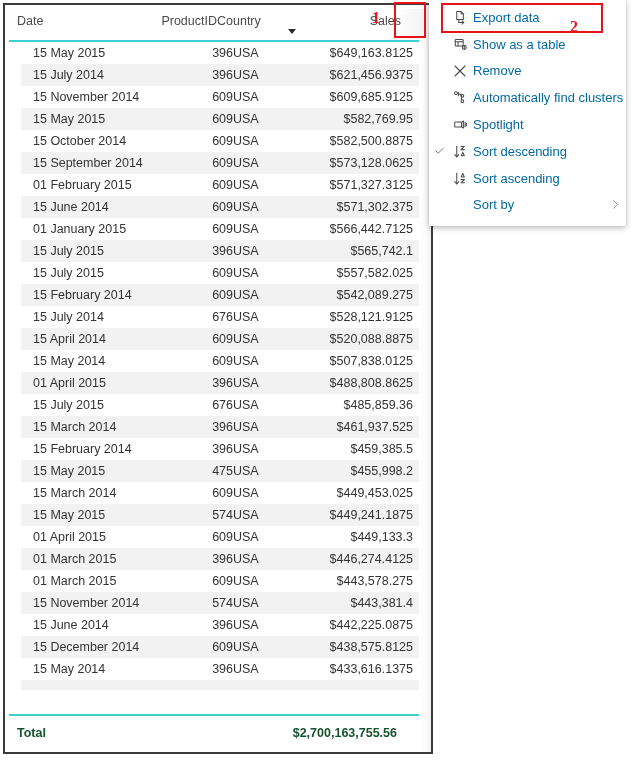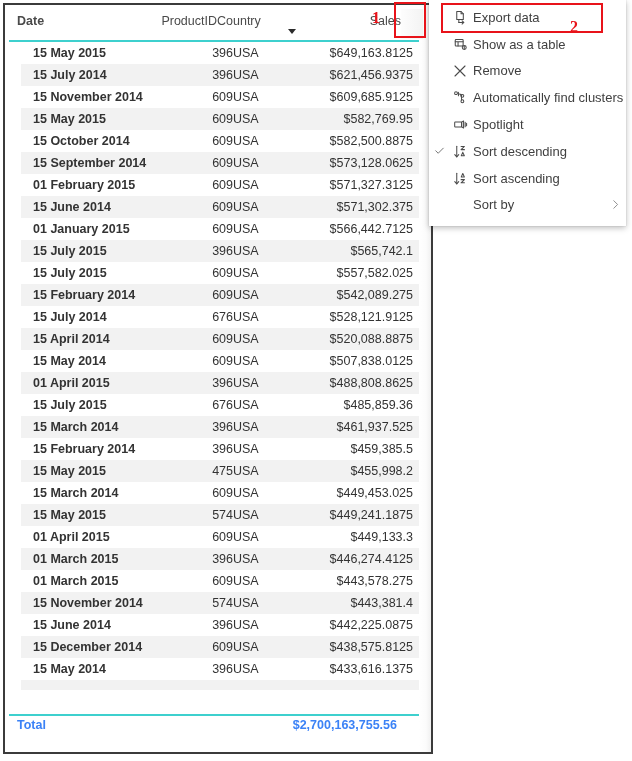--- a/index.html
+++ b/index.html
@@ -41,21 +41,21 @@
     height: 22px;
     box-sizing: border-box;
     font-size: 12.5px;
     color: #333333;
   }
   .thead .trow {
     height: 36px;
     align-items: flex-start;
     padding-top: 9px;
   }
-  .c-date   { width: 150px; padding-left: 12px; box-sizing: border-box; text-align: left; font-weight: bold; }
+  .c-date   { width: 150px; padding-left: 12px; box-sizing: border-box; text-align: left; }
   .c-pid    { width: 62px;  box-sizing: border-box; text-align: right; }
   .c-ctry   { width: 62px;  box-sizing: border-box; text-align: left; }
   .c-sales  { width: 122px; box-sizing: border-box; text-align: right; padding-right: 4px;}
 
   .thead .c-date, .thead .c-pid, .thead .c-ctry, .thead .c-sales {
     color: #4a4a4a;
     font-size: 12.5px;
   }
   .thead .c-pid { text-align: right; padding-right: 0; }
   .thead .c-ctry { text-align: left; padding-left: 0; }
@@ -101,23 +101,24 @@
     height: 2px;
     background: #3ed0ce;
   }
   #total-row {
     position: absolute;
     left: 0;
     bottom: 4px;
     width: 490px;
     height: 30px;
     display: flex;
+    align-items: center;
     font-weight: bold;
     font-size: 12.5px;
-    color: #3b82f6;
+    color: #14532d;
     background: #ffffff;
   }
   #total-row .c-sales { padding-right: 4px; }
 
   
   .right-shade {
     position: absolute;
     right: 0; top: 0;
     width: 12px; height: 100%;
     background: linear-gradient(to right, #ffffff 0%, #fbfbfb 60%, #f0f0f0 100%);
@@ -163,21 +164,21 @@
     background: #ffffff;
     box-shadow: 0 1.5px 6px rgba(0,0,0,0.26), 0 0 1px rgba(0,0,0,0.22);
     box-sizing: border-box;
   }
   .menu-item {
     display: flex;
     align-items: center;
     height: 26.8px;
     padding-left: 2px;
     font-size: 13px;
-    color: #404040;
+    color: #0369a1;
     position: relative;
   }
   .menu-check {
     width: 16px;
     flex: 0 0 16px;
     text-align: center;
     color: #5a5a5a;
     font-size: 12px;
     line-height: 1;
   }

